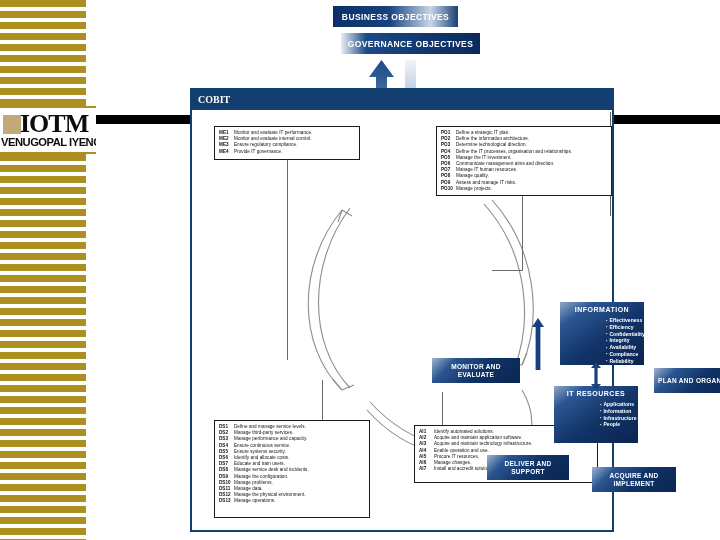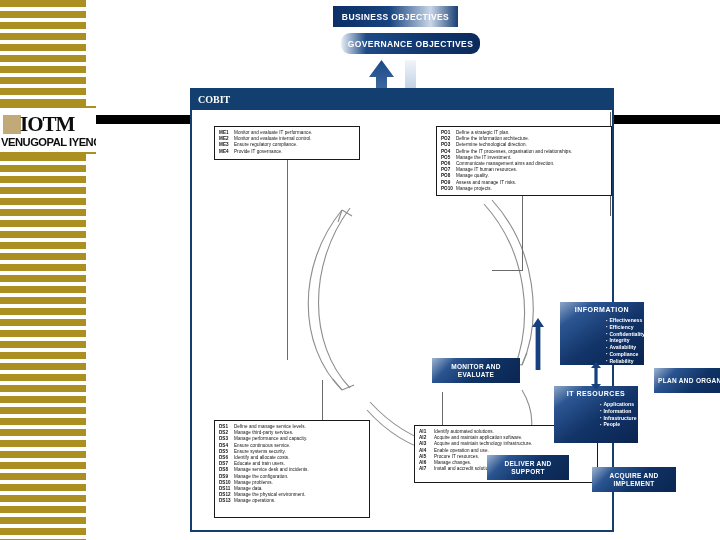--- a/index.html
+++ b/index.html
@@ -33,21 +33,21 @@
   }
   #logo-swatch {
     position: absolute; left: 3px; top: 7px;
     width: 18px; height: 19px;
     background: #c2a978;
   }
   #logo-word {
     position: absolute; left: 20px; top: 2px;
     font-family: "Liberation Serif", serif;
     font-weight: bold;
-    font-size: 21px;
+    font-size: 26px;
     letter-spacing: -1px;
     color: #0d0d0d;
     line-height: 28px;
     white-space: nowrap;
   }
   #logo-sub {
     position: absolute; left: 1px; top: 28px;
     font-family: "Liberation Sans", sans-serif;
     font-weight: bold;
     font-size: 11px;
@@ -78,21 +78,20 @@
     left: 333px; top: 6px;
     width: 125px; height: 21px;
     font-size: 8.5px;
     background: linear-gradient(to right, #0c2f66 0%, #17427f 45%, #c9d6e8 78%, #193f73 100%);
   }
   #governance-objectives {
     left: 341px; top: 33px;
     width: 139px; height: 21px;
     font-size: 8.5px;
     background: linear-gradient(to right, #e8eef6 0%, #1d4a86 18%, #11376e 60%, #0b2a5c 100%);
-    border-radius: 9px;
   }
 
   
   #arrow-up {
     position: absolute; left: 369px; top: 60px;
     width: 25px; height: 152px;
   }
   #arrow-down {
     position: absolute; left: 398px; top: 60px;
     width: 25px; height: 152px;

